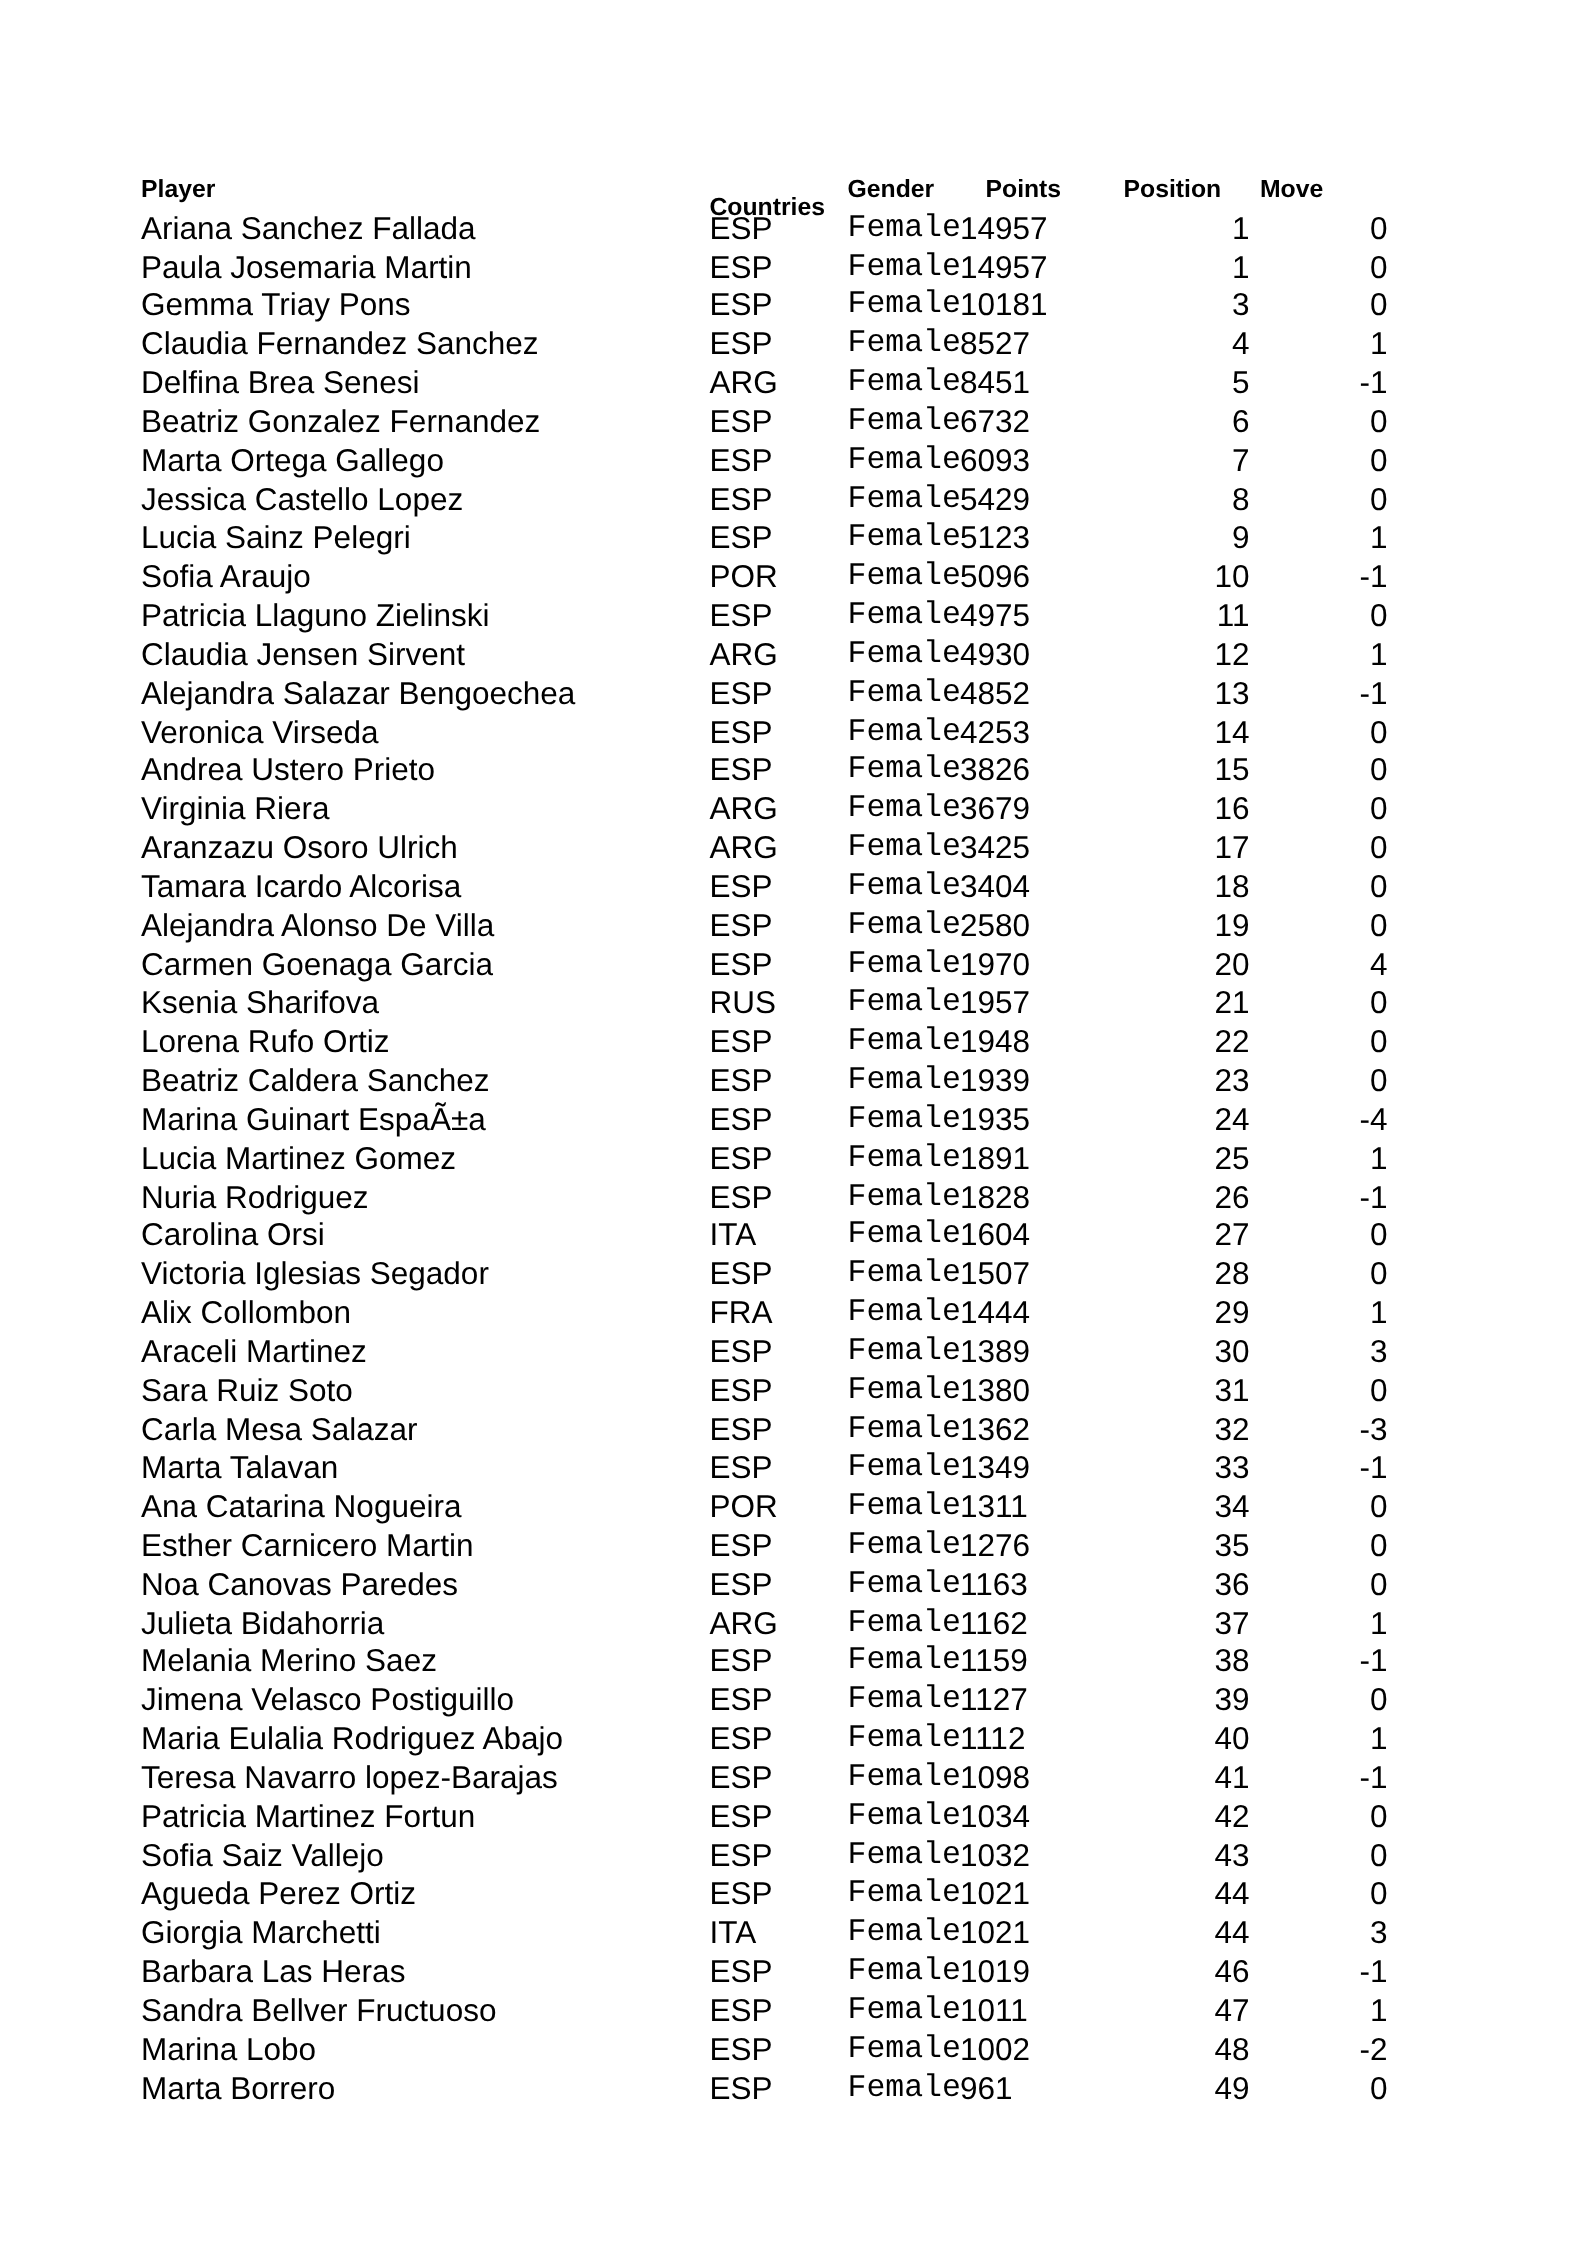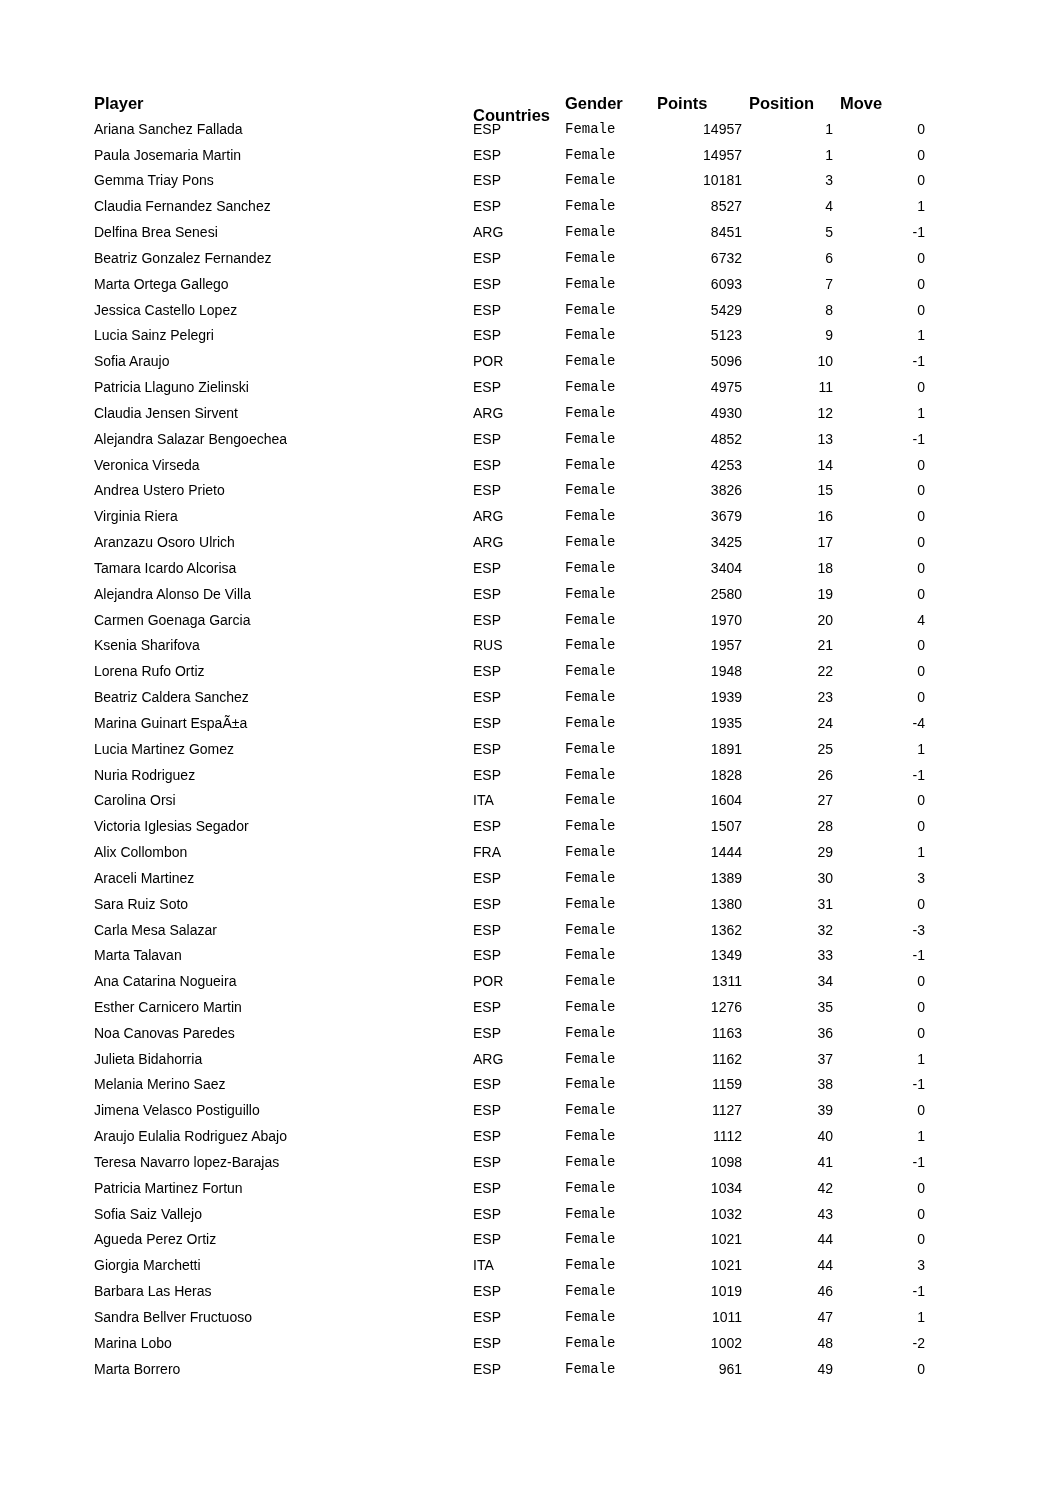--- a/index.html
+++ b/index.html
@@ -11,42 +11,42 @@
       width: 1058px;
       height: 1497px;
       position: relative;
       overflow: hidden;
       font-family: "Liberation Sans", "DejaVu Sans", sans-serif;
       color: #000000;
     }
     .sheet {
       position: absolute;
       left: 0;
-      top: 91px;
+      top: 114px;
       width: 946px;
     }
     .row {
       position: relative;
       height: 25.83px;
-      font-size: 14px;
+      font-size: 21px;
       line-height: 25.83px;
       white-space: nowrap;
     }
     .row.header {
       font-weight: bold;
       font-size: 16.5px;
     }
     .cell {
       position: absolute;
       top: 0;
     }
     .c-player   { left: 94px; }
     .c-country  { left: 473px; }
     .c-gender   { left: 565px; font-family: Liberation Mono, monospace; }
-    .c-points   { left: 640px; width: 102px; text-align: right; }
+    .c-points   { left: 640px; width: 102px; text-align: left; }
     .c-position { left: 740px; width: 93px;  text-align: right; }
     .c-move     { left: 840px; width: 85px;  text-align: right; }
 
     .header .h-player   { left: 94px; }
     .header .h-country  { left: 473px; margin-top: 12px; }
     .header .h-gender   { left: 565px; }
     .header .h-points   { left: 657px; }
     .header .h-position { left: 749px; text-align: center; }
     .header .h-move     { left: 840px; }
   </style>
@@ -369,21 +369,21 @@
       </div>
       <div class="row">
         <span class="cell c-player">Jimena Velasco Postiguillo</span>
         <span class="cell c-country">ESP</span>
         <span class="cell c-gender">Female</span>
         <span class="cell c-points">1127</span>
         <span class="cell c-position">39</span>
         <span class="cell c-move">0</span>
       </div>
       <div class="row">
-        <span class="cell c-player">Araujo Eulalia Rodriguez Abajo</span>
+        <span class="cell c-player">Maria Eulalia Rodriguez Abajo</span>
         <span class="cell c-country">ESP</span>
         <span class="cell c-gender">Female</span>
         <span class="cell c-points">1112</span>
         <span class="cell c-position">40</span>
         <span class="cell c-move">1</span>
       </div>
       <div class="row">
         <span class="cell c-player">Teresa Navarro lopez-Barajas</span>
         <span class="cell c-country">ESP</span>
         <span class="cell c-gender">Female</span>

